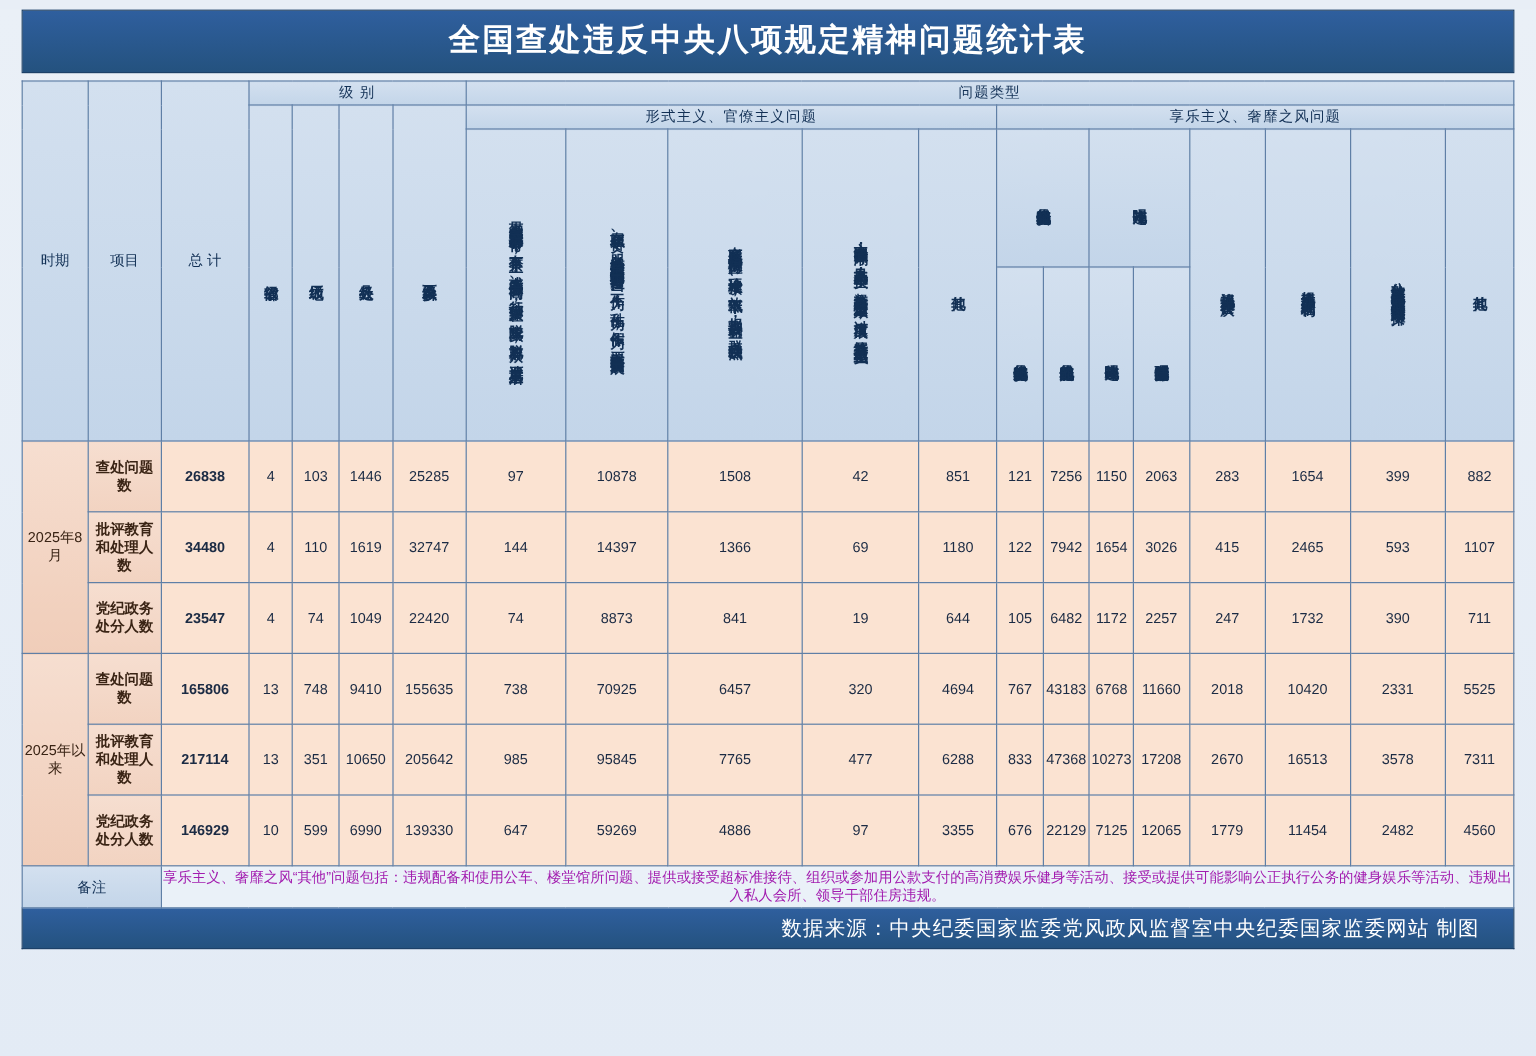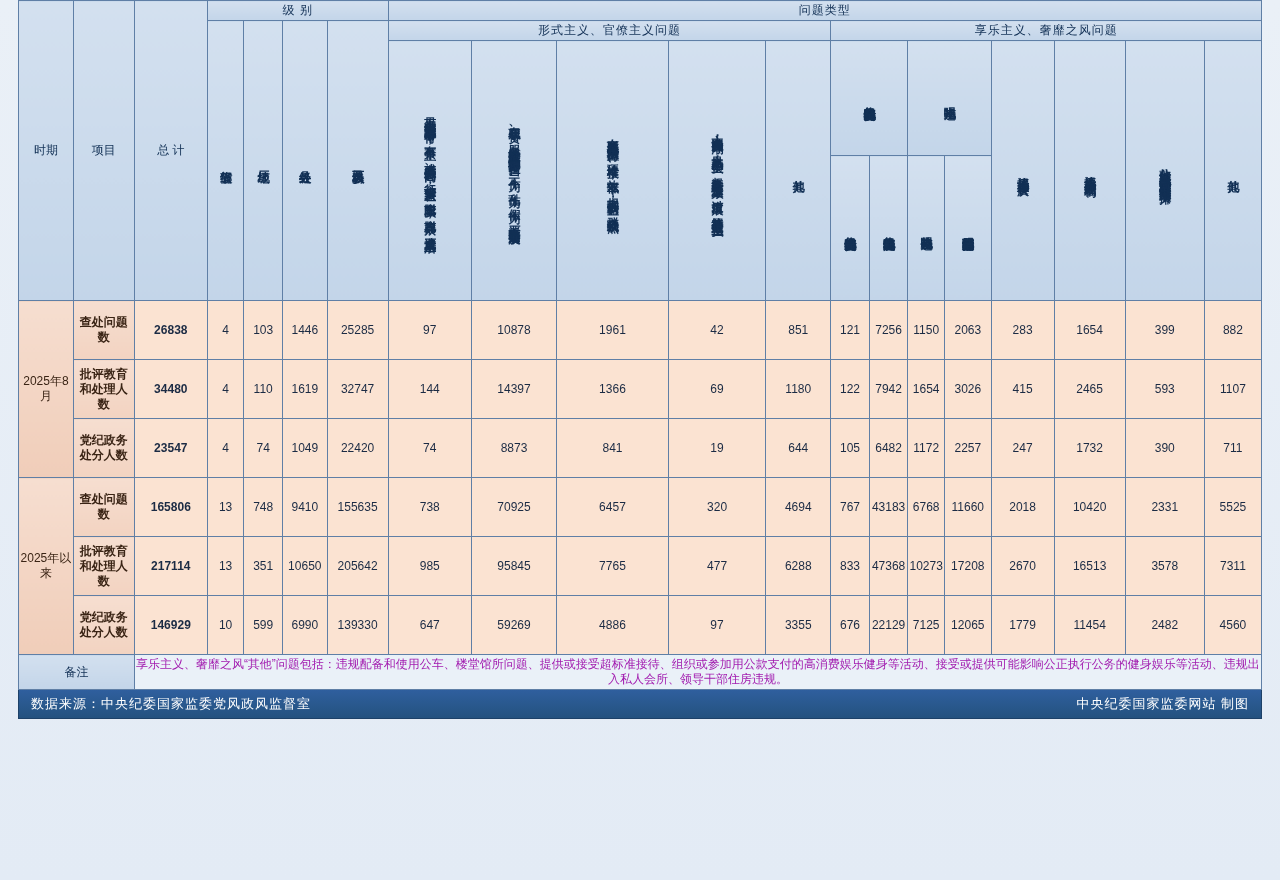--- a/index.html
+++ b/index.html
@@ -104,32 +104,35 @@
     line-height:1.6;
     padding:5px 10px;
     color:#a21caf;
   }
   .footer{
     margin:0 18px;
     background:linear-gradient(180deg,#2f5f9e 0%,#24527f 100%);
     border:1px solid #1d4168;
     border-top:none;
     color:#fff;
-    font-size:13px;
-    padding:5px 12px;
+    font-size:17px;
+    padding:5px 28px;
     display:flex;
-    justify-content:space-between;
+    justify-content:flex-end;
     letter-spacing:1px;
   }
 </style>
 </head>
 <body>
 
 <div class="page">
 
+  <div class="title-bar">
+    <div class="title">全国查处违反中央八项规定精神问题统计表</div>
+  </div>
 
   <table class="main">
     <colgroup>
       <col style="width:54px">
       <col style="width:60px">
       <col style="width:72px">
       <col style="width:36px">
       <col style="width:38px">
       <col style="width:44px">
       <col style="width:60px">
@@ -188,21 +191,21 @@
       <tr>
         <td class="period" rowspan="3">2025年8月</td>
         <td class="rowhead">查处问题数</td>
         <td class="num total">26838</td>
         <td class="num">4</td>
         <td class="num">103</td>
         <td class="num">1446</td>
         <td class="num">25285</td>
         <td class="num">97</td>
         <td class="num">10878</td>
-        <td class="num">1961</td>
+        <td class="num">1508</td>
         <td class="num">42</td>
         <td class="num">851</td>
         <td class="num">121</td>
         <td class="num">7256</td>
         <td class="num">1150</td>
         <td class="num">2063</td>
         <td class="num">283</td>
         <td class="num">1654</td>
         <td class="num">399</td>
         <td class="num">882</td>

